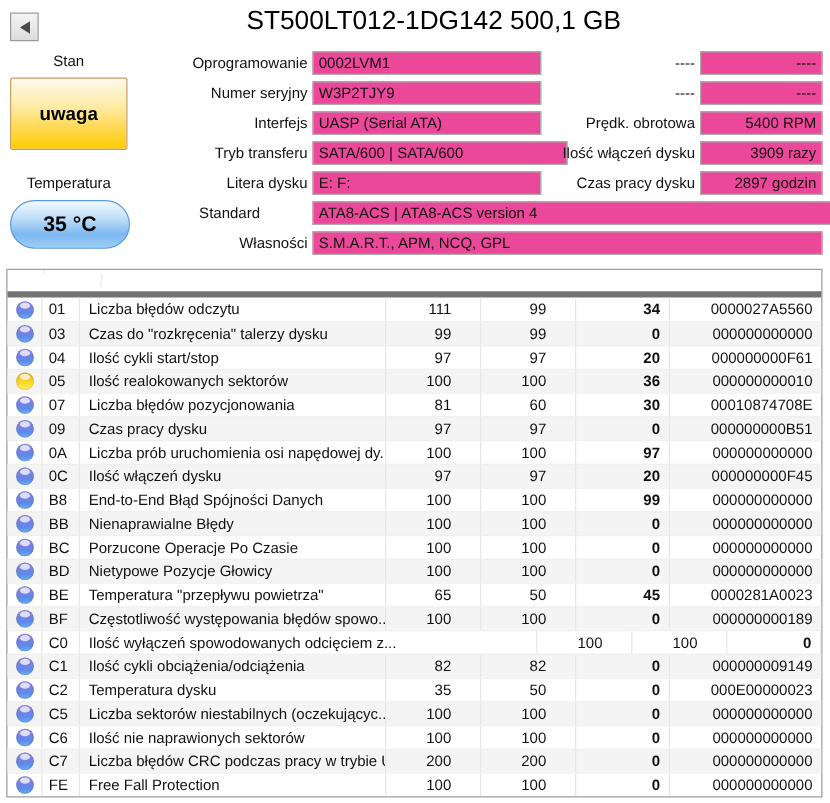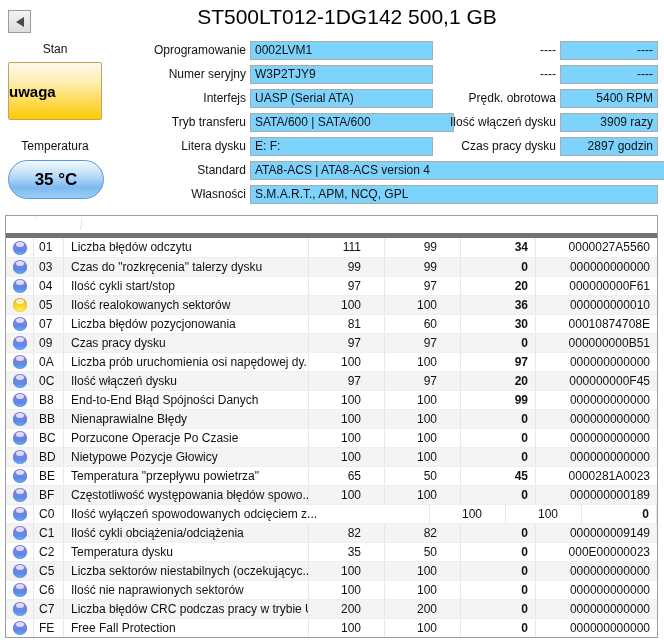--- a/index.html
+++ b/index.html
@@ -19,38 +19,38 @@
   }
   .tri { width:0; height:0; border-top:5px solid transparent; border-bottom:5px solid transparent; border-right:8px solid #4a4a4a; }
   .title { position:absolute; top:5px; left:40px; right:10px; text-align:center; font-size:21px; color:#000; white-space:nowrap; }
 
   
   .stan-label  { position:absolute; left:8px; top:42px;  width:94px; text-align:center; }
   .uwaga-btn {
     position:absolute; left:8px; top:62px; width:94px; height:58px;
     border:1px solid #c89e66; border-radius:2px; cursor:pointer;
     background:linear-gradient(180deg,#fdf9ea 0%,#fdeeb0 35%,#ffd84e 72%,#fbcc02 100%);
-    display:flex; align-items:center; 
+    display:flex; align-items:center; justify-content:center;
     font-weight:bold; font-size:15px; color:#000;
   }
   .temp-label  { position:absolute; left:8px; top:139px; width:94px; text-align:center; }
   .temp-pill {
     position:absolute; left:8px; top:160px; width:96px; height:39px;
     border:1px solid #5a9ad8; border-radius:20px; cursor:pointer;
     background:linear-gradient(180deg,#f2f9ff 0%,#c2e0f8 35%,#7db9f0 72%,#9ccdf6 100%);
     display:flex; align-items:center; justify-content:center;
     font-weight:bold; font-size:17px; color:#000;
   }
 
   
   .frow { position:absolute; left:0; right:0; height:19px; }
   .flabel { position:absolute; top:0; height:19px; line-height:19px; text-align:right; white-space:nowrap; }
   .fbox {
     position:absolute; top:0; height:19px; line-height:17px;
-    border:1px solid #ababab; background:#7dd3fc; padding:0 4px;
+    border:1px solid #ababab; background:#ec4899; padding:0 4px;
     white-space:nowrap; overflow:hidden;
   }
   .fbox.r { text-align:right; }
 
   
   .smart-table {
     position:absolute; left:5px; top:215px; width:653px;
     border:1px solid #9d9d9d; background:#fff;
   }
   .thead { display:flex; height:22px; line-height:21px; border-bottom:5px solid #737373; color:#ef4444;flex-direction:column; }
@@ -108,21 +108,21 @@
   <div class="frow" style="top:113px">
     <div class="flabel" style="left:0;width:246px">Tryb transferu</div>
     <div class="fbox" style="left:250px;width:204px">SATA/600 | SATA/600</div>
   </div>
   <div class="frow" style="top:137px">
     <div class="flabel" style="left:0;width:246px">Litera dysku</div>
     <div class="fbox" style="left:250px;width:183px">E: F:</div>
   </div>
 
   <div class="frow" style="top:161px">
-    <div class="flabel" style="left:0;width:246px">Standard</div>
+    <div class="flabel" style="left:0;width:208px">Standard</div>
     <div class="fbox" style="left:250px;width:464px">ATA8-ACS | ATA8-ACS version 4</div>
   </div>
   <div class="frow" style="top:185px">
     <div class="flabel" style="left:0;width:246px">Własności</div>
     <div class="fbox" style="left:250px;width:408px">S.M.A.R.T., APM, NCQ, GPL</div>
   </div>
 
   <div class="frow" style="top:41px">
     <div class="flabel" style="left:436px;width:120px">----</div>
     <div class="fbox r" style="left:560px;width:98px">----</div>

